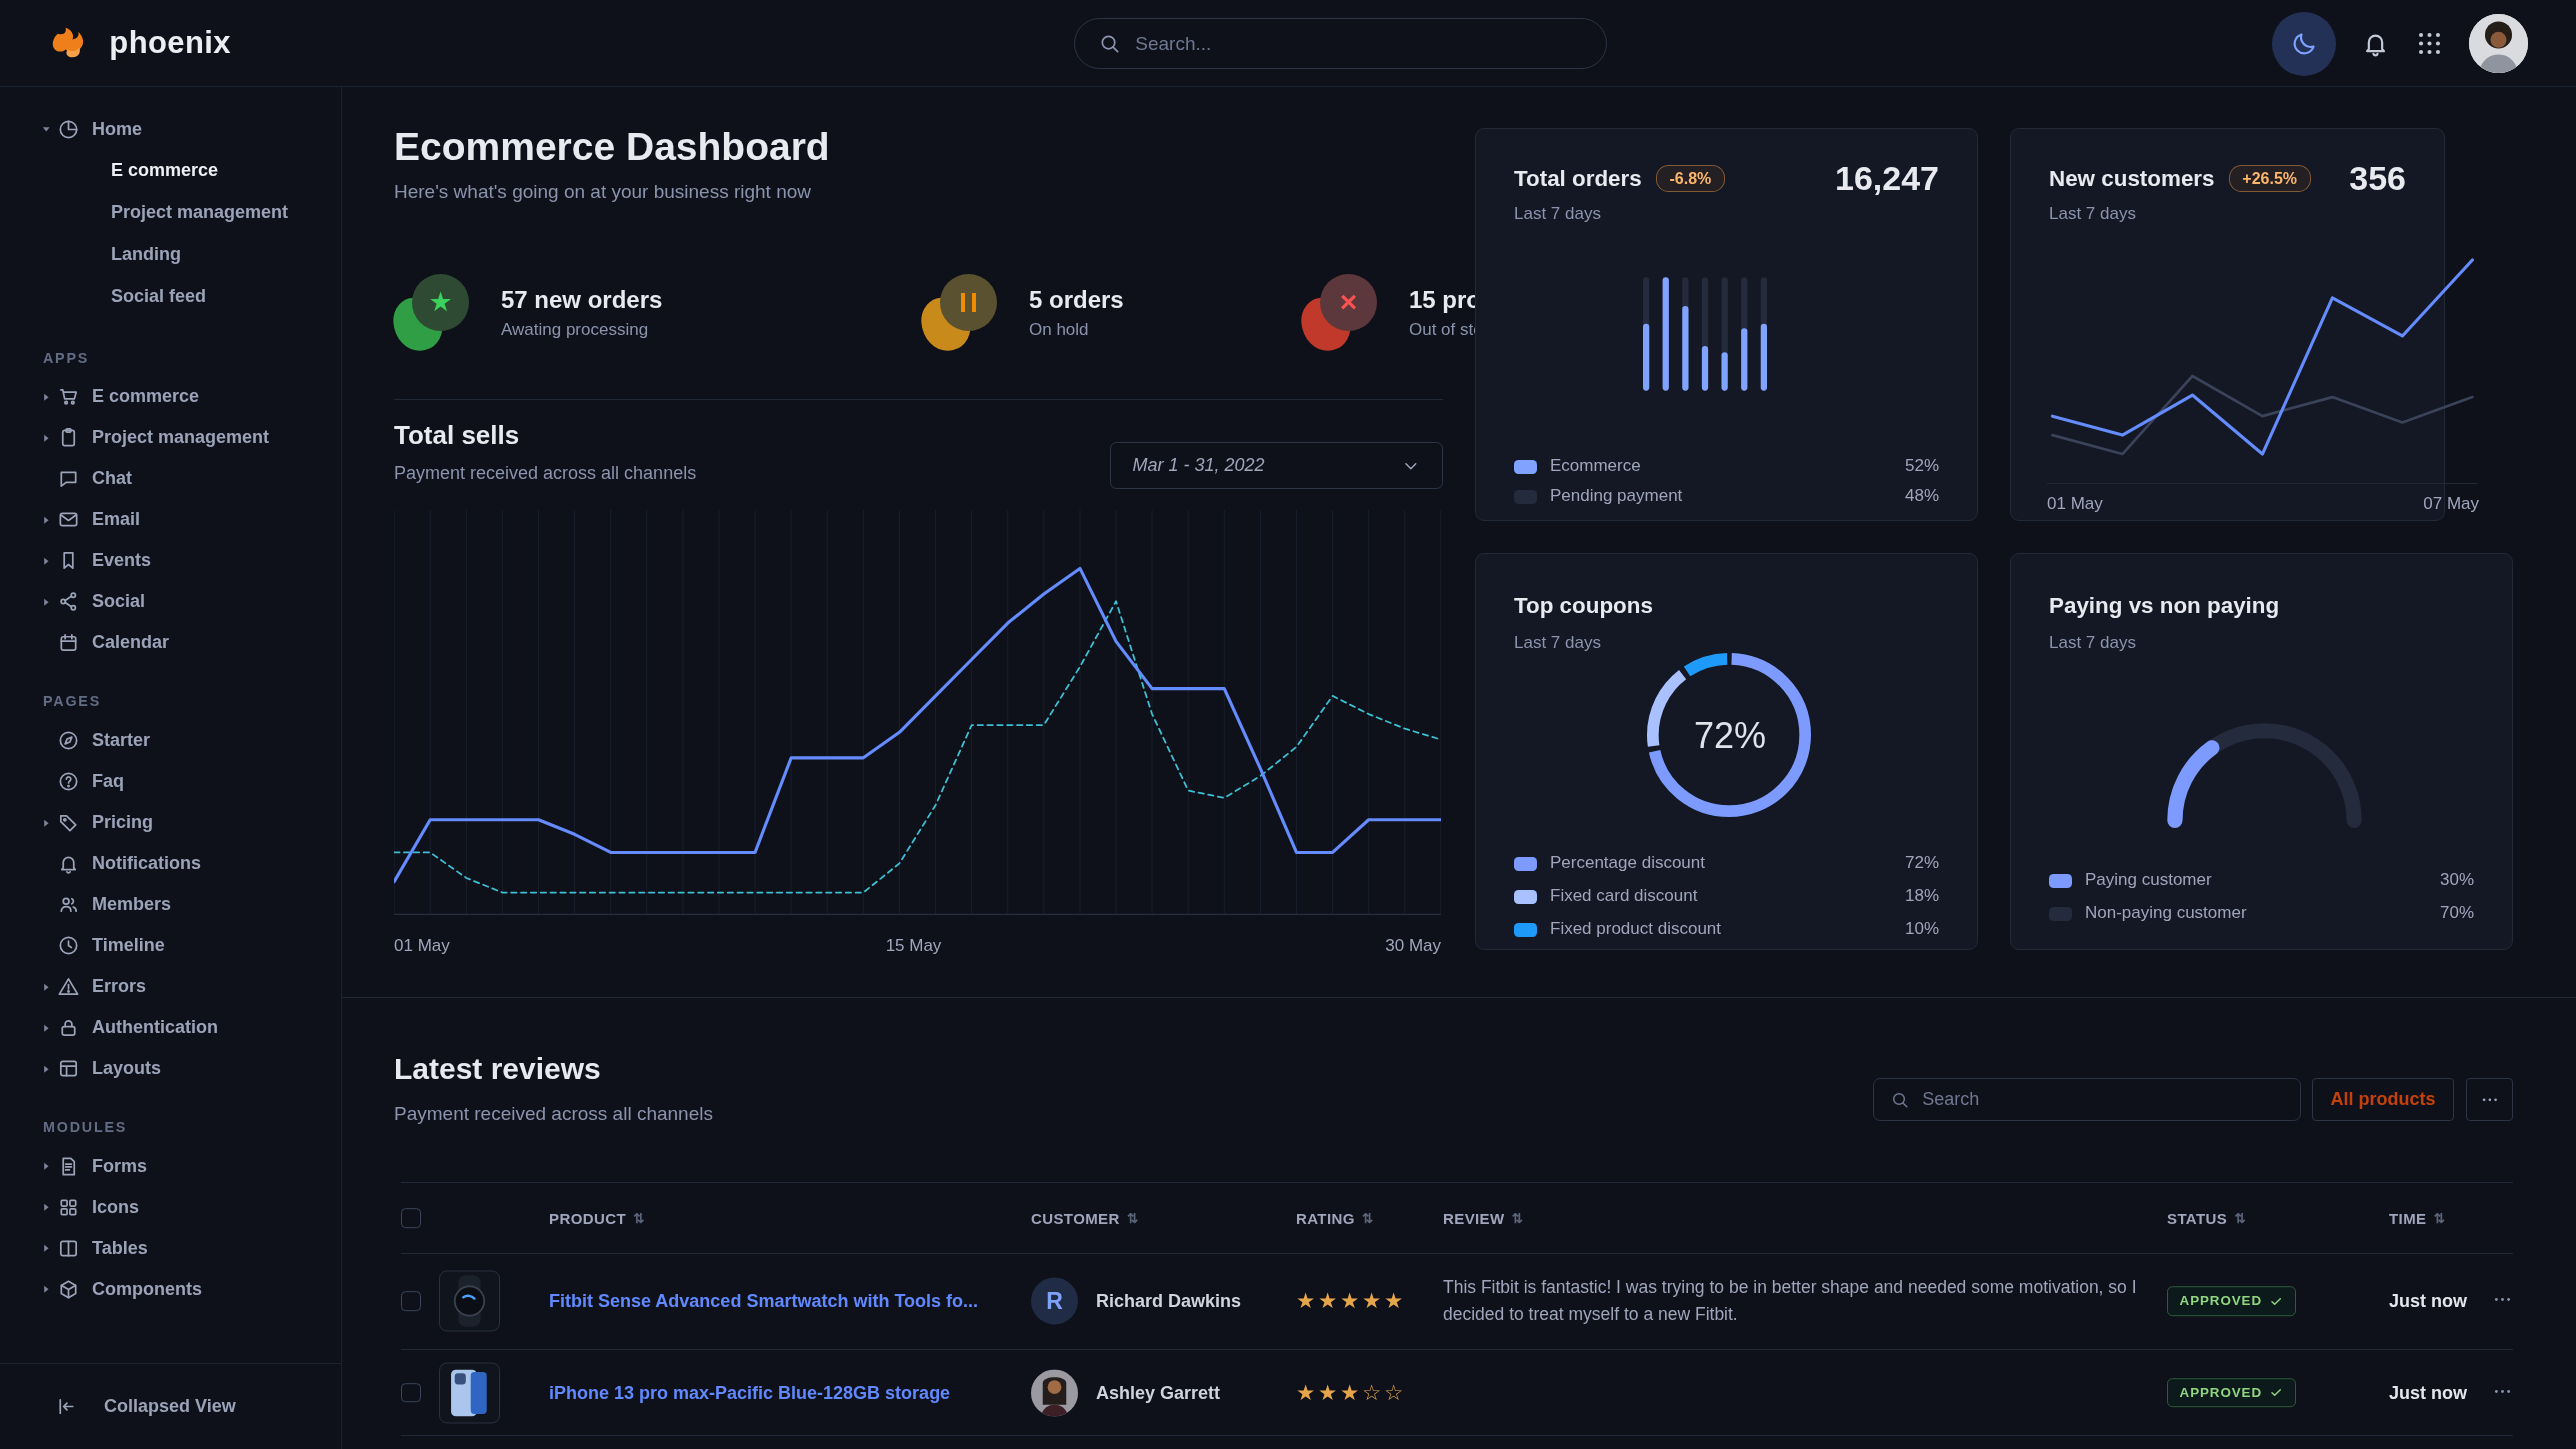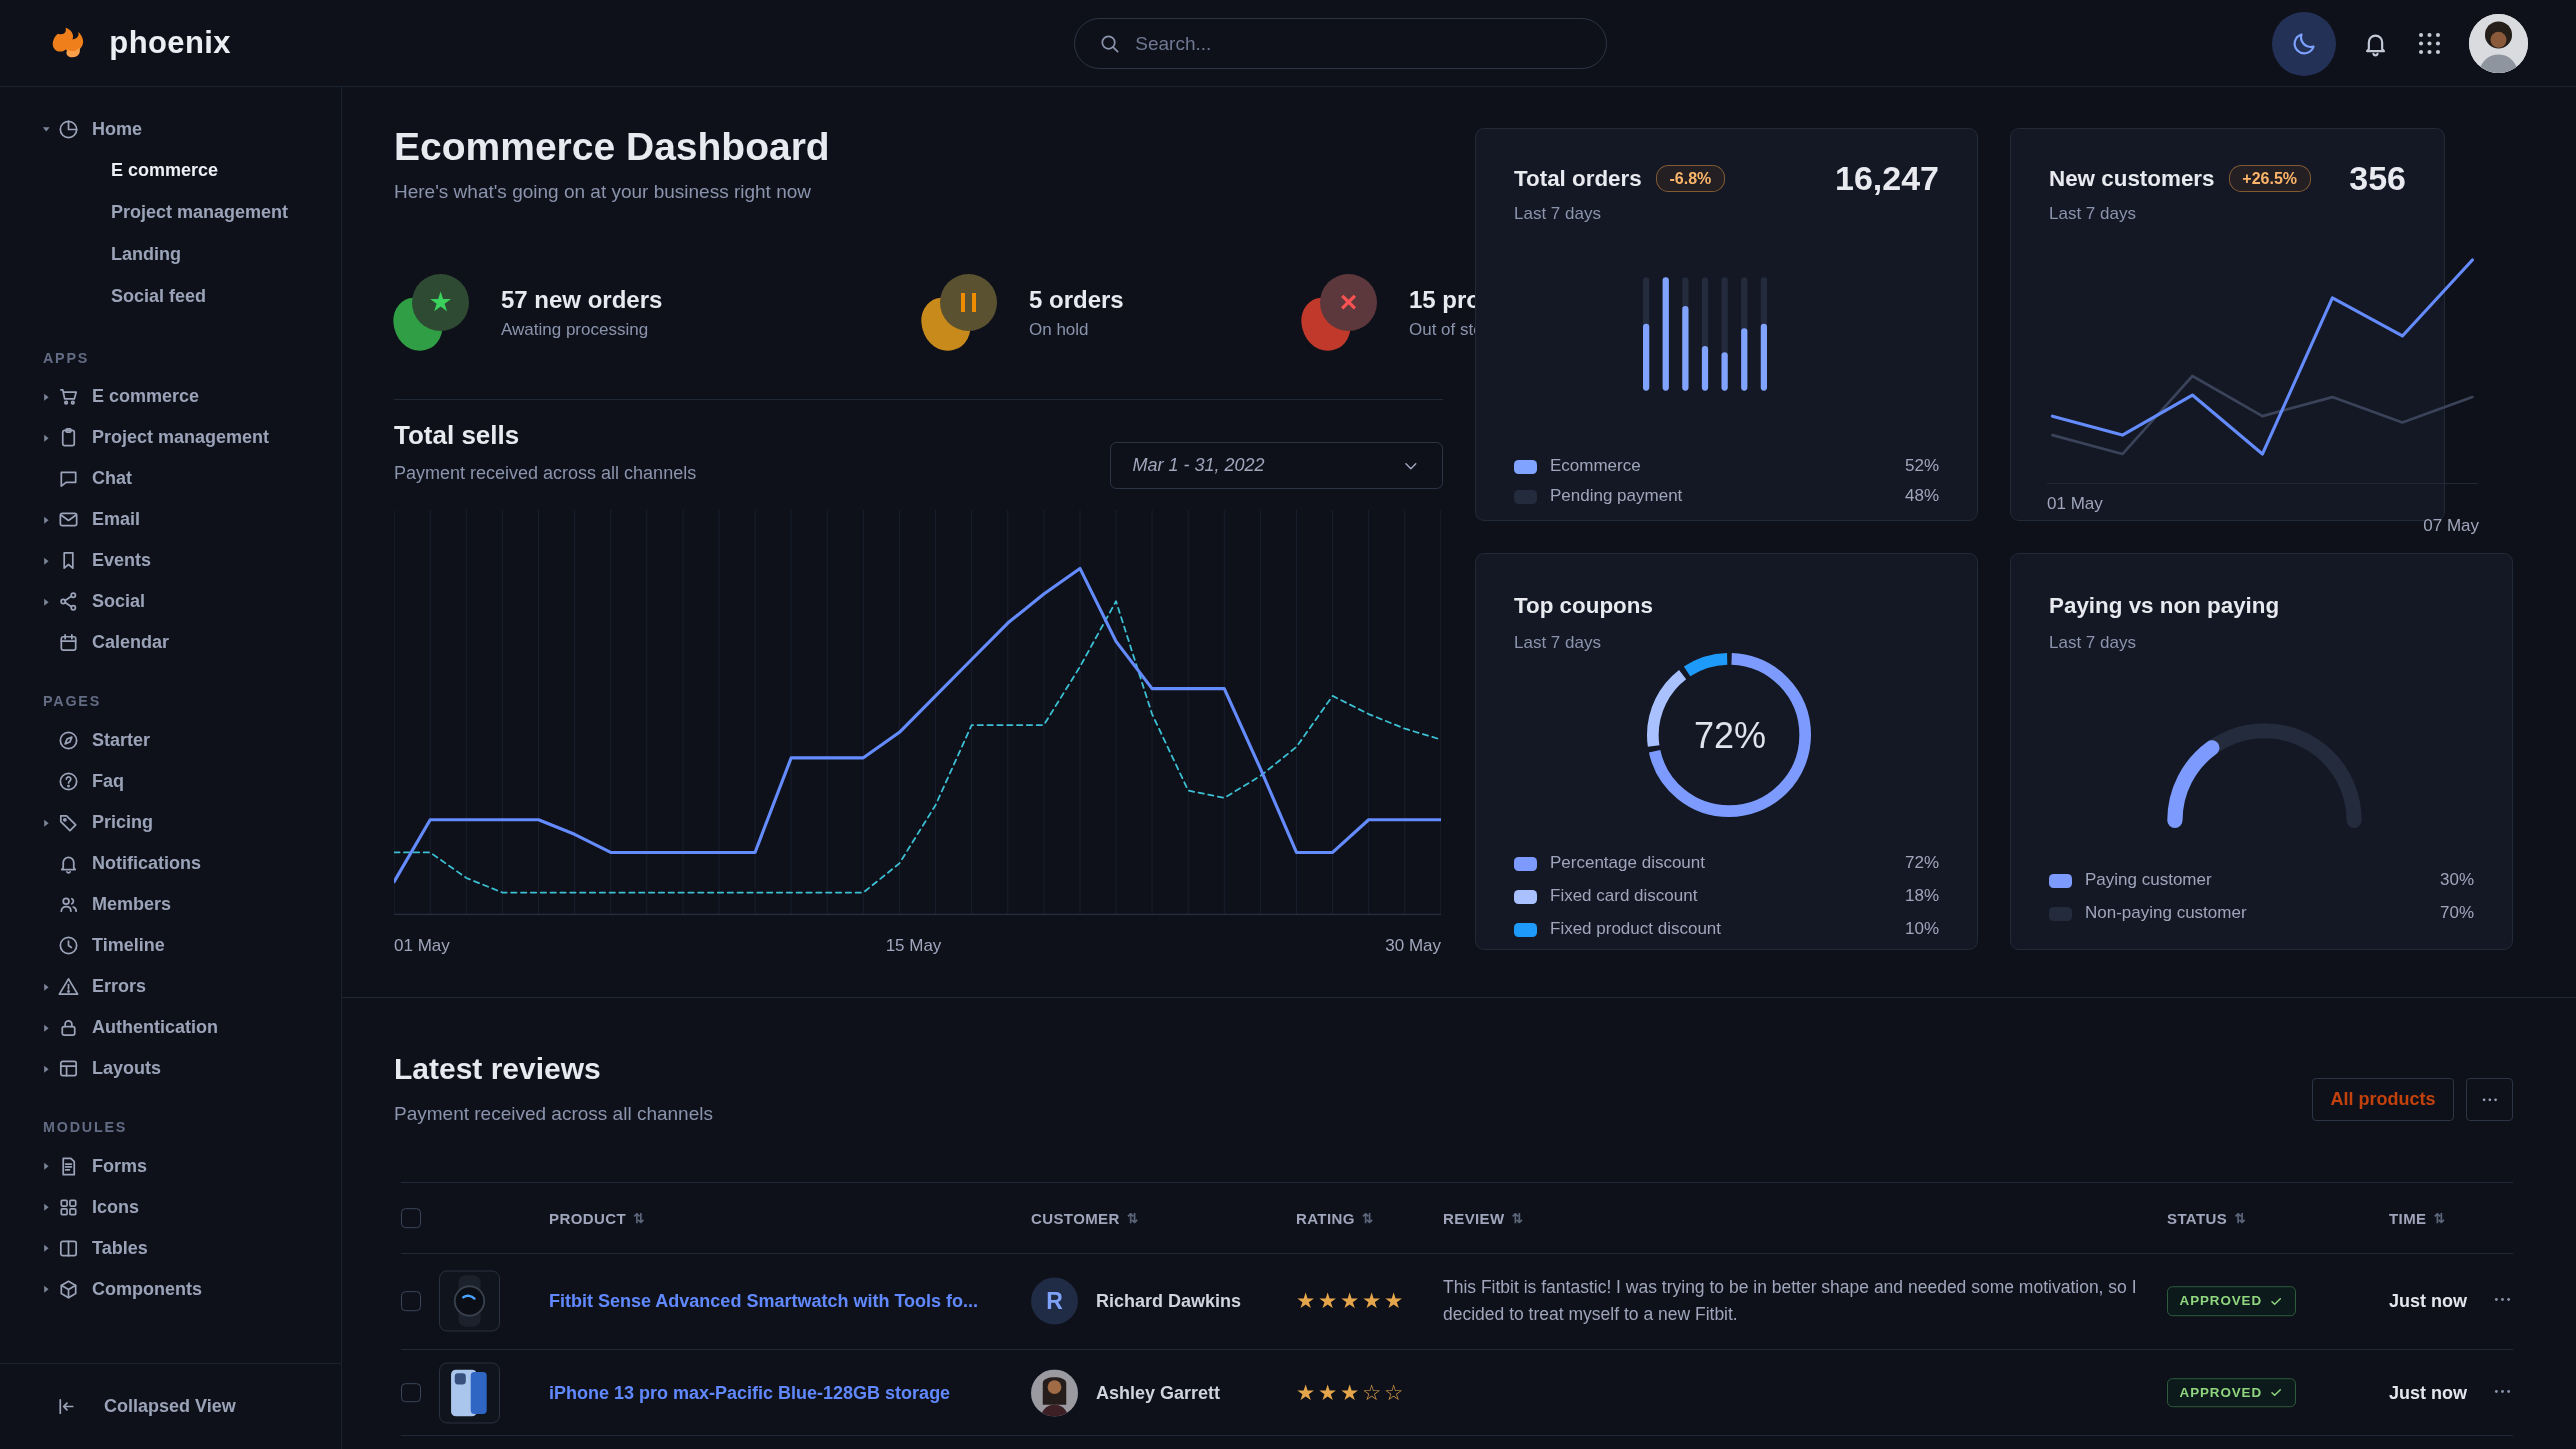--- a/index.html
+++ b/index.html
@@ -511,21 +511,21 @@
         <span class="badge">+26.5%</span>
       </div>
       <div class="card-period">Last 7 days</div>
       <div class="card-big">356</div>
       <svg id="nc-chart" class="abs" style="left:36px; top:125px;" width="431" height="219" viewBox="0 0 482 245">
           <polyline points="6.0,202.6 84.3,223.8 162.6,136.5 240.9,181.4 319.2,160.1 397.5,188.4 475.8,160.1" fill="none" stroke="#3a4359" stroke-width="3" stroke-linejoin="round" stroke-linecap="round"></polyline>
           <polyline points="6.0,181.4 84.3,202.6 162.6,157.8 240.9,223.8 319.2,49.2 397.5,91.7 475.8,6.7" fill="none" stroke="#648cff" stroke-width="3.5" stroke-linejoin="round" stroke-linecap="round"></polyline>
         </svg>
       <div class="abs divider" style="left:36px; top:354px; width:431px;"></div>
       <div class="abs xlabel" style="left:36px; top:365px;">01 May</div>
-      <div class="abs xlabel" style="left:405px; top:365px; width:63px; text-align:right;margin-top:22px;">07 May</div>
+      <div class="abs xlabel" style="left:405px; top:365px; width:63px; text-align:right;">07 May</div>
     </div>
 
     <div class="card" style="left:1133px; top:466px; width:503px; height:397px;">
       <div class="card-title-row" style="top:39px;">
         <span class="card-title">Top coupons</span>
       </div>
       <div class="card-period" style="top:79px;">Last 7 days</div>
       <svg id="donut" class="abs" style="left:158px; top:86px;" width="190" height="190" viewBox="0 0 212 212">
           <g transform="rotate(-90 106 106)">
             <circle cx="106" cy="106" r="85" fill="none" stroke="#7d9bff" stroke-width="13" stroke-linecap="butt" stroke-dasharray="378.5 155.5" stroke-dashoffset="-3.0"></circle>
@@ -569,20 +569,27 @@
         <span class="legend-swatch" style="background:#242b3d;"></span>
         <span class="legend-label">Non-paying customer</span>
         <span class="legend-val">70%</span>
       </div>
     </div>
 
     <div class="abs divider" style="left:0; top:910px; width:2234px;"></div>
     <div class="abs" style="left:52px; top:965px; font-size:30px; font-weight:800; color:#e8eaf0;">Latest reviews</div>
     <div class="abs" style="left:52px; top:1016px; font-size:19px; color:#8a94ad;">Payment received across all channels</div>
 
+    <div class="rv-search" style="left:1531px; top:991px; width:428px; height:43px; position:absolute;">
+      <span class="ic"><svg viewBox="0 0 24 24">
+            <circle cx="11" cy="11" r="6.5"></circle>
+            <path d="M15.8 15.8L20.5 20.5"></path>
+          </svg></span>
+      <span class="rv-search-text">Search</span>
+    </div>
     <div class="btn" style="left:1970px; top:991px; width:142px; height:43px;">All products</div>
     <div class="btn" style="left:2124px; top:991px; width:47px; height:43px;">
       <span class="ic"><svg viewBox="0 0 24 24">
             <g fill="currentColor" stroke="none">
               <circle cx="5" cy="12" r="1.6"></circle>
               <circle cx="12" cy="12" r="1.6"></circle>
               <circle cx="19" cy="12" r="1.6"></circle>
             </g>
           </svg></span>
     </div>

